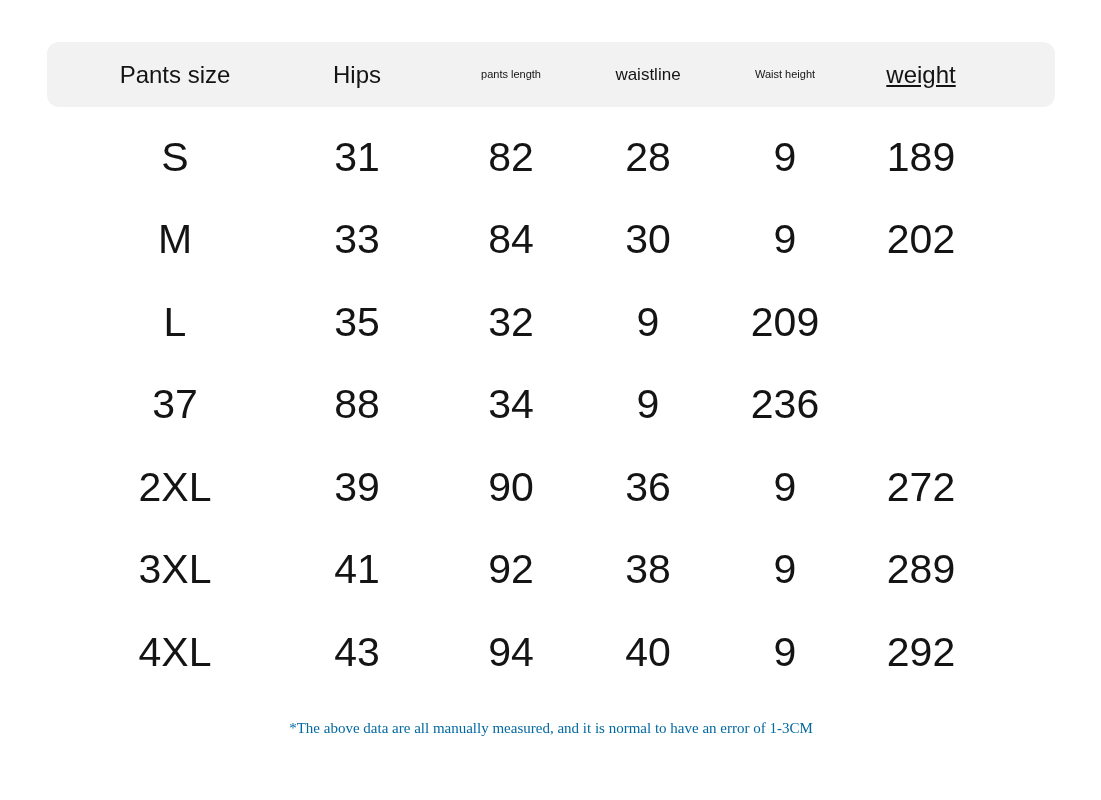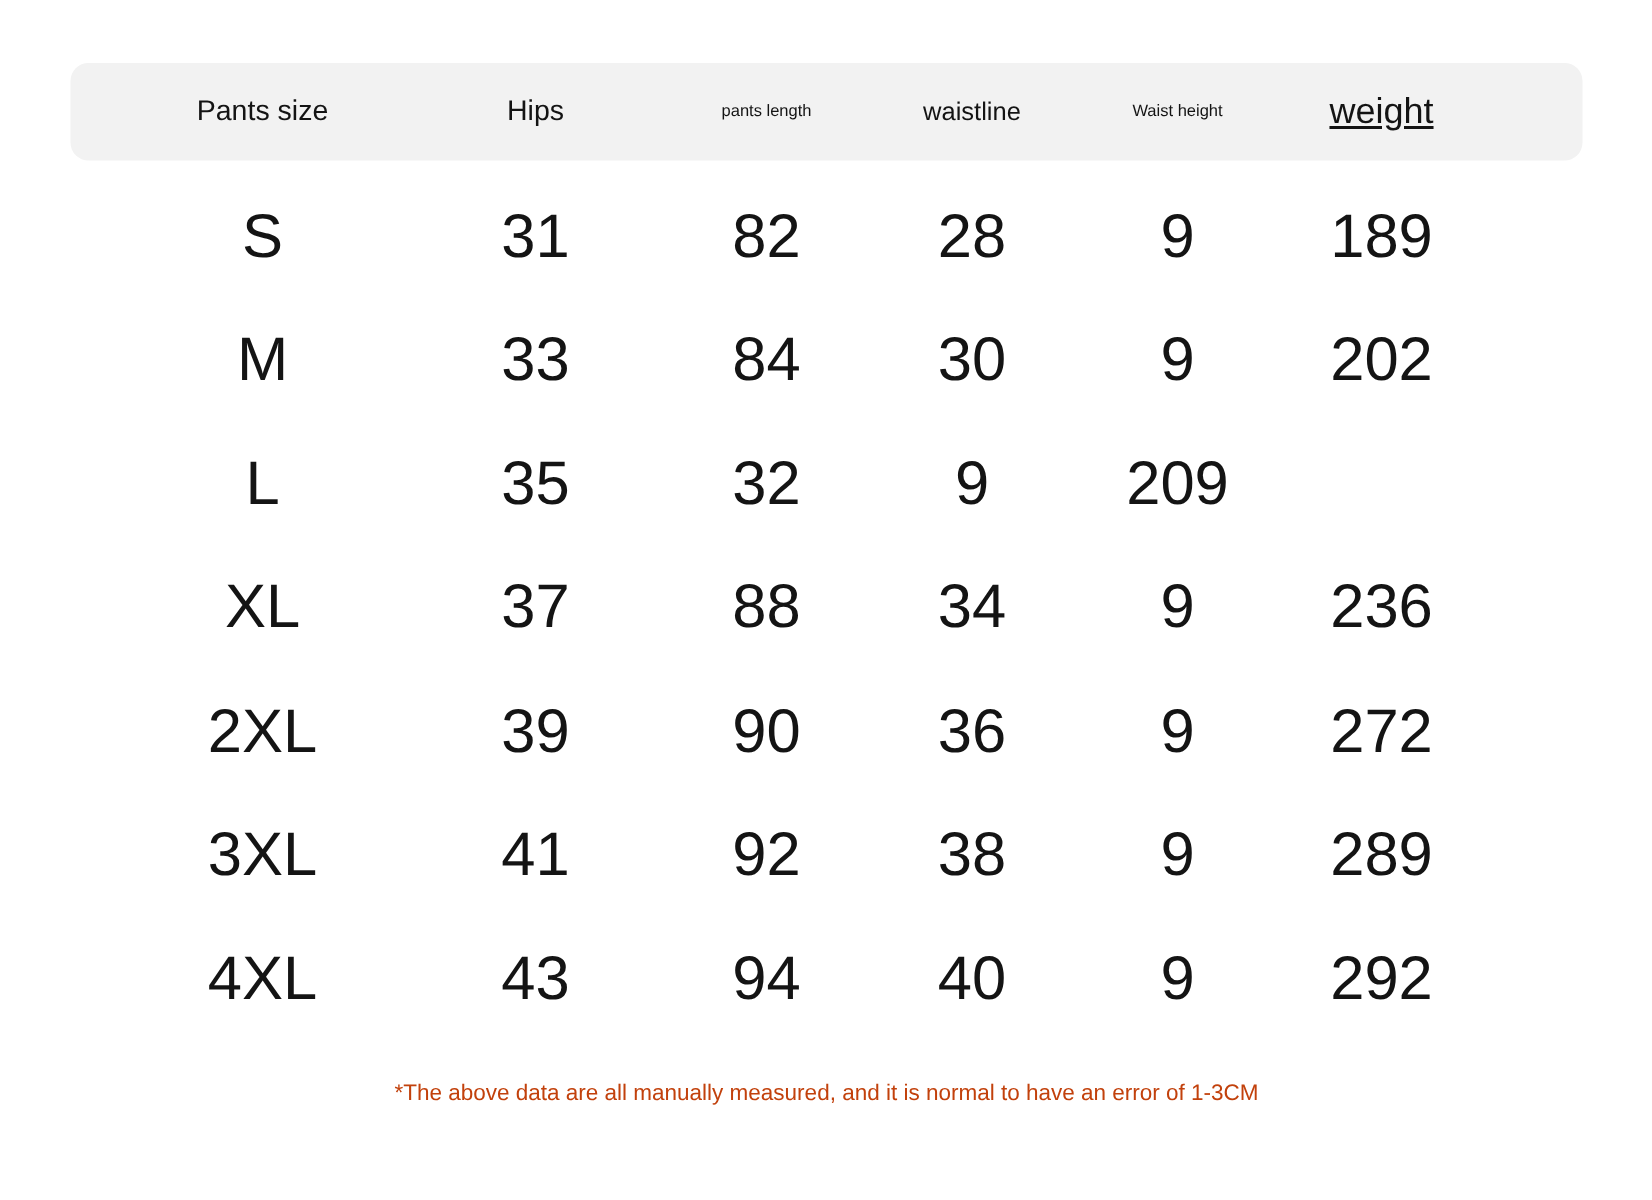--- a/index.html
+++ b/index.html
@@ -27,32 +27,33 @@
   .header-row {
     background: var(--header-bg, #f2f2f2);
     border-radius: 12px;
     height: 65px;
   }
   .cell {
     text-align: center;
     white-space: nowrap;
     line-height: 1;
   }
-  .h0, .h1 { font-size: 19px; }
+  .h0, .h1 { font-size: 24px; }
   .h2, .h4 { font-size: 11px; }
   .h3      { font-size: 17px; }
   .h5      { font-size: 24px; text-decoration: underline; }
   #table-body { margin-top: 9px; }
   .data-row { height: 82.5px; }
   .data-row .cell { font-size: 41px; }
   .footnote {
     margin-top: 26px;
     text-align: center;
     font-size: 15px;
-    color: #c2410c;
+    color: #0369a1;
+    font-family: Liberation Serif, serif;
   }
 </style>
 </head>
 <body>
 
 <div class="chart">
 
   <div class="grid header-row">
     <div class="cell h0">Pants size</div>
     <div class="cell h1">Hips</div>
@@ -83,21 +84,20 @@
 
     <div class="grid data-row">
       <div class="cell">L</div>
       <div class="cell">35</div>
       <div class="cell">32</div>
       <div class="cell">9</div>
       <div class="cell">209</div>
     </div>
 
     <div class="grid data-row">
-      <div class="cell">XL</div>
       <div class="cell">37</div>
       <div class="cell">88</div>
       <div class="cell">34</div>
       <div class="cell">9</div>
       <div class="cell">236</div>
     </div>
 
     <div class="grid data-row">
       <div class="cell">2XL</div>
       <div class="cell">39</div>

